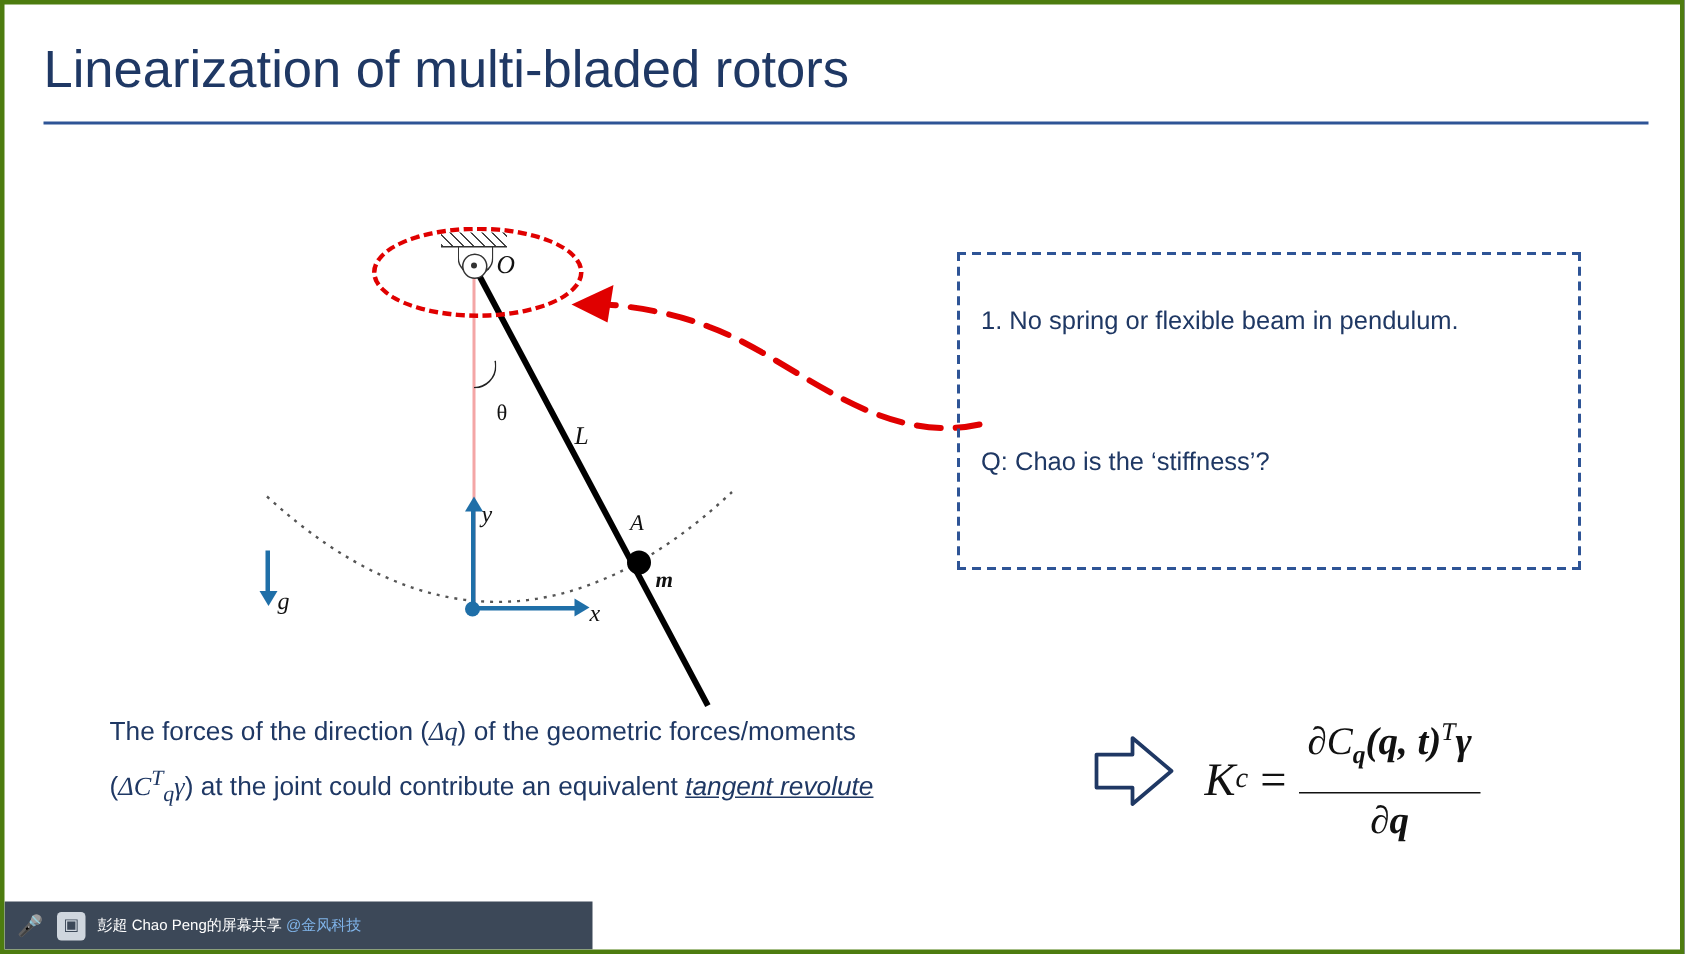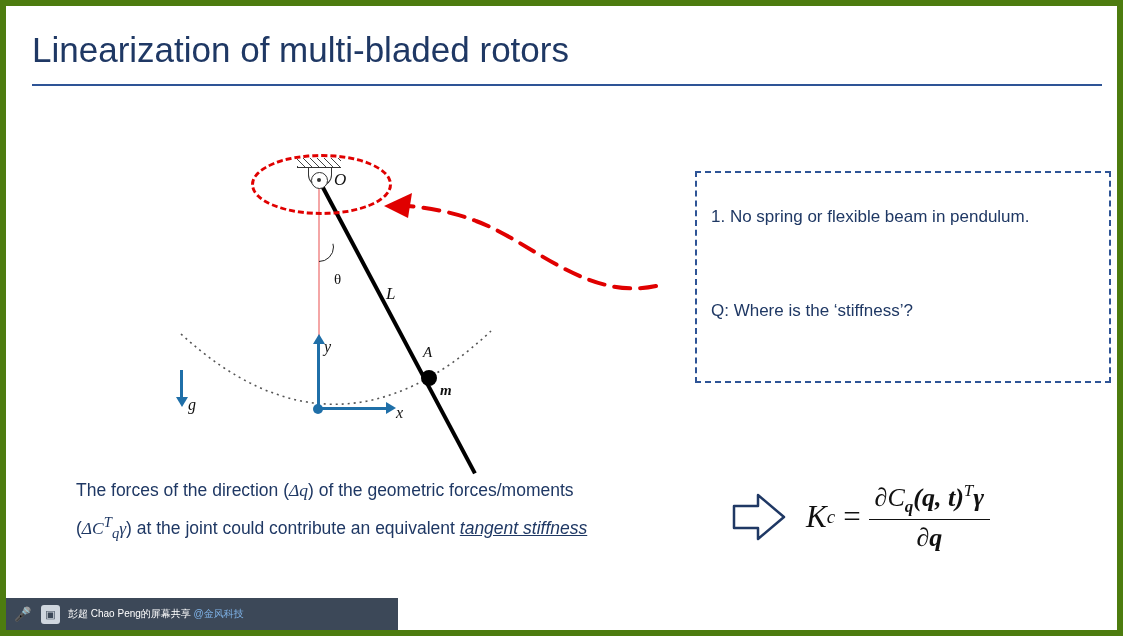--- a/index.html
+++ b/index.html
@@ -9,21 +9,21 @@
   }
   body {
     font-family: "Liberation Sans", sans-serif;
   }
   .slide {
     position: relative;
     width: 1123px;
     height: 636px;
     background: #ffffff;
     overflow: hidden;
-    border: 6px solid #4d7c0f;
+    border: 3px solid #4d7c0f;
     box-sizing: border-box;
   }
   .title {
     position: absolute;
     left: 26px;
     top: 24px;
     font-size: 35px;
     color: #1F3864;
     letter-spacing: 0px;
     white-space: nowrap;
@@ -274,21 +274,21 @@
     position: absolute;
     left: 20px;
     top: 180px;
     width: 320px;
     height: 110px;
   }
 
   
   .callout {
     position: absolute;
-    left: 689px;
+    left: 635px;
     top: 165px;
     width: 416px;
     height: 212px;
     border: 2.5px dashed #2E5496;
     box-sizing: border-box;
   }
   .callout-line {
     position: absolute;
     left: 14px;
     font-size: 17px;
@@ -345,21 +345,21 @@
     vertical-align: middle;
   }
   .formula .eq { font-size: 31px; padding: 0 8px; vertical-align: middle; }
   .frac {
     display: inline-block;
     vertical-align: middle;
     text-align: center;
   }
   .frac .num {
     font-size: 26px;
-    padding: 0 6px 2px 6px;
+    padding: 0 6px 14px 6px;
     border-bottom: 1.8px solid #111;
     display: block;
     white-space: nowrap;
   }
   .frac .den {
     font-size: 26px;
     padding: 3px 6px 0 6px;
     display: block;
   }
   .it { font-style: italic; }
@@ -447,26 +447,26 @@
     <div class="label-g">g</div>
   </div>
 
   <svg class="red-arrow-svg" viewBox="0 0 320 130">
     <path d="M 300 120 C 230 135, 175 75, 120 55 C 100 47, 75 42, 52 40" fill="none" stroke="#E00000" stroke-width="4" stroke-dasharray="16,10" stroke-linecap="round"></path>
     <polygon points="28,40 56,27 52,52" fill="#E00000"></polygon>
   </svg>
 
   <div class="callout">
     <div class="callout-line l1">1. No spring or flexible beam in pendulum.</div>
-    <div class="callout-line l3">Q: Where is the ‘stiffness’?</div>
+    <div class="callout-line l3">Q: Chao is the ‘stiffness’?</div>
   </div>
 
   <div class="bottom-text">
     <span>The forces of the direction (</span><span class="math-it">Δq</span><span>) of the geometric forces/moments</span><br>
-    <span>(</span><span class="math-it">ΔC</span><sup class="math-it">T</sup><sub class="math-it">q</sub><span class="math-it">γ</span><span>) at the joint could contribute an equivalent </span><span class="u">tangent stiffness</span><br>
+    <span>(</span><span class="math-it">ΔC</span><sup class="math-it">T</sup><sub class="math-it">q</sub><span class="math-it">γ</span><span>) at the joint could contribute an equivalent </span><span class="u">tangent revolute</span><br>
   </div>
 
   <svg class="block-arrow" viewBox="0 0 54 50">
     <polygon points="2,14 26,14 26,3 52,25 26,47 26,36 2,36" fill="#ffffff" stroke="#1F3864" stroke-width="2.5" stroke-linejoin="round"></polygon>
   </svg>
 
   <div class="formula">
     <span class="kc">K</span><sub class="kc" style="font-size:19px">c</sub><span class="eq">=</span><span class="frac">
       <span class="num"><span class="it">∂C</span><sub class="bi" style="font-size:17px">q</sub><span class="bi">(q, t)</span><span class="sup-T">T</span><span class="bi">γ</span></span>
       <span class="den"><span class="it">∂</span><span class="bi">q</span></span>

